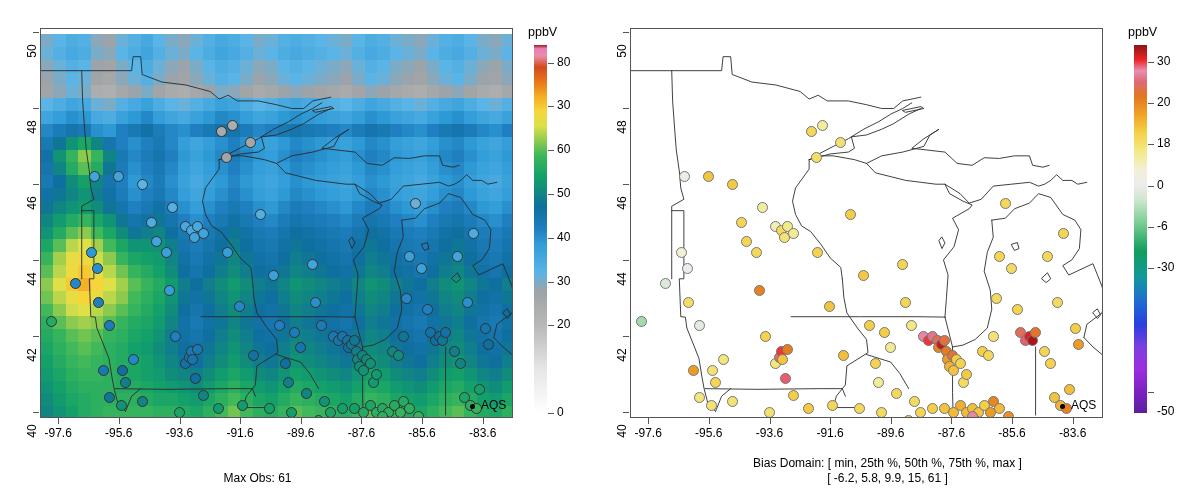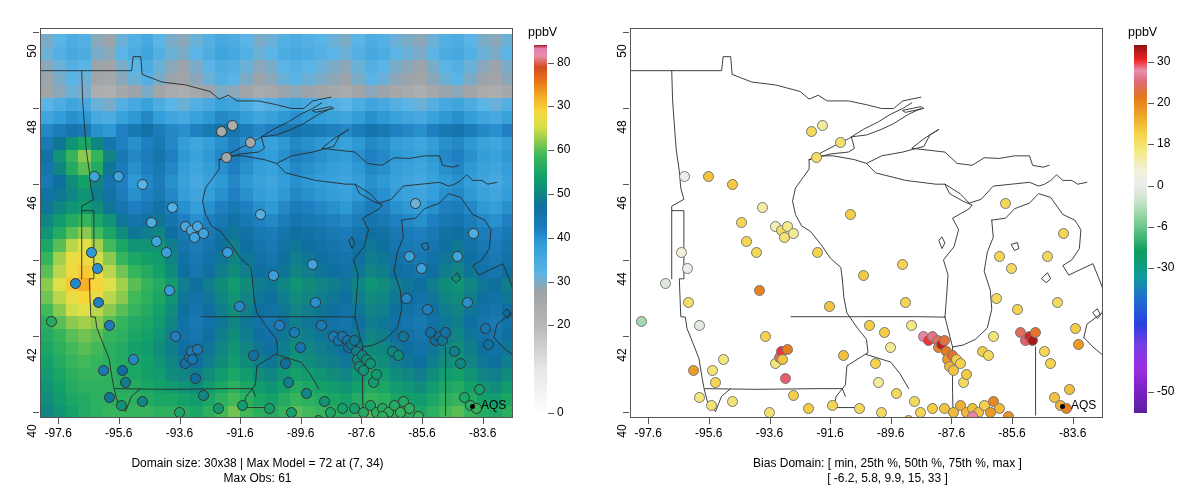--- a/index.html
+++ b/index.html
@@ -1383,21 +1383,20 @@
         <div class="ylab" style="left:-8px;top:176.0px;">46</div>
         <div class="tick ytick" style="left:33px;top:107.9px;"></div>
         <div class="ylab" style="left:-8px;top:99.9px;">48</div>
         <div class="tick ytick" style="left:33px;top:31.8px;"></div>
         <div class="ylab" style="left:-8px;top:23.8px;">50</div>
       </div>
 
     <div class="aqs-dot" style="left:470px;top:404px;"></div>
     <div class="aqs-text" style="left:481px;top:398px;">AQS</div>
 
-    <div class="caption cap1">Domain size: 30x38 | Max Model = 72 at (7, 34)</div>
     <div class="caption cap2">Max Obs: 61</div>
 
     <div class="cbar-unit" style="left:528px;">ppbV</div>
     <div class="cbar" id="cbar-left" style="left: 534px; background: linear-gradient(rgb(158, 28, 28) 0%, rgb(232, 127, 180) 1%, rgb(231, 140, 168) 3%, rgb(211, 74, 30) 6%, rgb(232, 118, 26) 10%, rgb(244, 173, 36) 14%, rgb(246, 214, 60) 18%, rgb(219, 224, 74) 22%, rgb(143, 203, 78) 26%, rgb(60, 183, 90) 30%, rgb(17, 160, 106) 36%, rgb(17, 136, 127) 40%, rgb(15, 111, 158) 44%, rgb(31, 127, 192) 50%, rgb(47, 156, 216) 54%, rgb(91, 180, 229) 62%, rgb(159, 163, 166) 67%, rgb(183, 183, 183) 76%, rgb(230, 230, 230) 88%, rgb(255, 255, 255) 100%); border: 0px;"></div>
     <div id="cbticks-left">
         <div class="cbtick" style="left:548px;top:413.0px;"></div>
         <div class="cblab" style="left:557px;top:405.0px;">0</div>
         <div class="cbtick" style="left:548px;top:325.4px;"></div>
         <div class="cblab" style="left:557px;top:317.4px;">20</div>
         <div class="cbtick" style="left:548px;top:281.6px;"></div>
@@ -1595,27 +1594,27 @@
         <div class="tick ytick" style="left:23px;top:107.9px;"></div>
         <div class="ylab" style="left:-18px;top:99.9px;">48</div>
         <div class="tick ytick" style="left:23px;top:31.8px;"></div>
         <div class="ylab" style="left:-18px;top:23.8px;">50</div>
       </div>
 
     <div class="aqs-dot" style="left:460px;top:404px;"></div>
     <div class="aqs-text" style="left:471px;top:398px;">AQS</div>
 
     <div class="caption cap1">Bias Domain: [ min, 25th %, 50th %, 75th %, max ]</div>
-    <div class="caption cap2">[ -6.2,   5.8,   9.9,   15,   33 ]</div>
+    <div class="caption cap2">[ -6.2,   5.8,   9.9,   15,   61 ]</div>
 
     <div class="cbar-unit" style="left:528px;">ppbV</div>
     <div class="cbar" id="cbar-right" style="left: 534px; background: linear-gradient(rgb(142, 20, 20) 0%, rgb(238, 34, 34) 4%, rgb(231, 143, 176) 7%, rgb(222, 106, 116) 10%, rgb(228, 118, 31) 14%, rgb(239, 164, 39) 19%, rgb(245, 210, 74) 24%, rgb(243, 234, 134) 29%, rgb(242, 240, 216) 34%, rgb(236, 236, 236) 38%, rgb(207, 230, 207) 42%, rgb(127, 207, 150) 48%, rgb(15, 158, 94) 56%, rgb(17, 154, 154) 63%, rgb(31, 111, 208) 69%, rgb(43, 63, 224) 76%, rgb(123, 63, 224) 82%, rgb(155, 46, 224) 88%, rgb(124, 34, 196) 94%, rgb(91, 31, 158) 100%); border: 0px;"></div>
     <div id="cbticks-right">
         <div class="cbtick" style="left:548px;top:392.3px;"></div>
-        <div class="cblab" style="left:557px;top:384px;">-50</div>
+        <div class="cblab" style="left:557px;top:404px;">-50</div>
         <div class="cbtick" style="left:548px;top:268.3px;"></div>
         <div class="cblab" style="left:557px;top:260.3px;">-30</div>
         <div class="cbtick" style="left:548px;top:226.9px;"></div>
         <div class="cblab" style="left:557px;top:218.9px;">-6</div>
         <div class="cbtick" style="left:548px;top:185.6px;"></div>
         <div class="cblab" style="left:557px;top:177.6px;">0</div>
         <div class="cbtick" style="left:548px;top:144.2px;"></div>
         <div class="cblab" style="left:557px;top:136.2px;">18</div>
         <div class="cbtick" style="left:548px;top:102.9px;"></div>
         <div class="cblab" style="left:557px;top:94.9px;">20</div>

